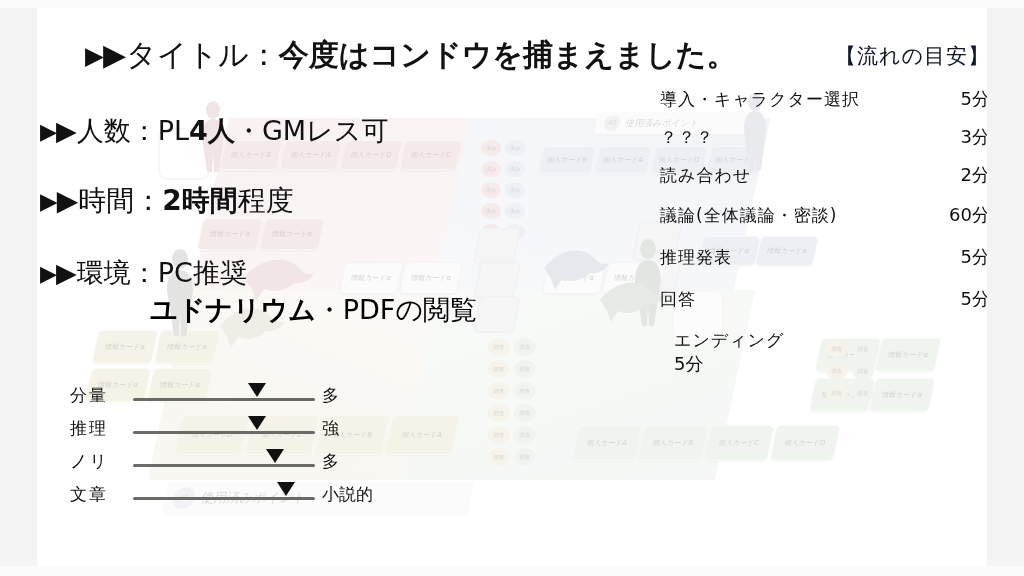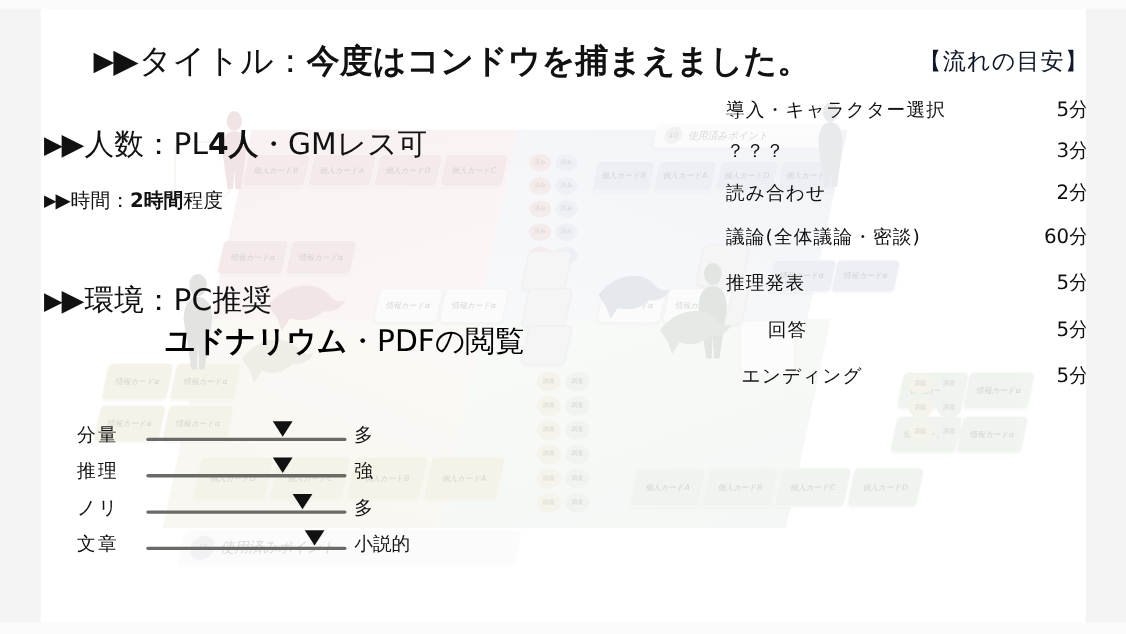--- a/index.html
+++ b/index.html
@@ -85,21 +85,21 @@
   #fg{position:absolute;inset:0;z-index:10;}
 
   .bullet-line{
     position:absolute;left:40px;color:#111;white-space:nowrap;
   }
   .tri{font-size:.82em;vertical-align:1px;letter-spacing:-1px;}
   .b{font-weight:bold;}
 
   #line-title{top:35px;font-size:30px;padding-left:45px;}
   #line-people{top:113px;font-size:27px;}
-  #line-time{top:170px;font-size:18px;}
+  #line-time{top:182px;font-size:28px;}
   #line-env{top:255px;font-size:27px;}
   #line-env2{position:absolute;left:150px;top:292px;font-size:27px;color:#000000;white-space:nowrap;}
 
   
   #sliders{position:absolute;left:70px;top:380px;z-index:12;}
   .srow{position:relative;height:33px;}
   .slabel{
     position:absolute;left:0;top:4px;width:56px;
     font-size:17px;color:#111;letter-spacing:2px;white-space:nowrap;
   }
@@ -340,26 +340,26 @@
       <div class="srow2" style="margin-bottom:18px;">
         <span class="sname">議論(全体議論・密談)</span>
         <span class="sdur">60分</span>
       </div>
 
       <div class="srow2" style="margin-bottom:18px;">
         <span class="sname">推理発表</span>
         <span class="sdur">5分</span>
       </div>
 
-      <div class="srow2" style="margin-bottom:18px;margin-left:38px;">
+      <div class="srow2" style="margin-bottom:18px;">
         <span class="sname">回答</span>
         <span class="sdur">5分</span>
       </div>
 
-      <div class="srow2" style="margin-bottom:0;padding-left:14px;">
+      <div class="srow2" style="margin-bottom:0;padding-left:14px;flex-direction:column;">
         <span class="sname">エンディング</span>
         <span class="sdur">5分</span>
       </div>
     </div>
   </div>
 
   <div class="gutter left"></div>
   <div class="gutter right"></div>
   <div class="edge-top"></div>
   <div class="edge-bot"></div>

